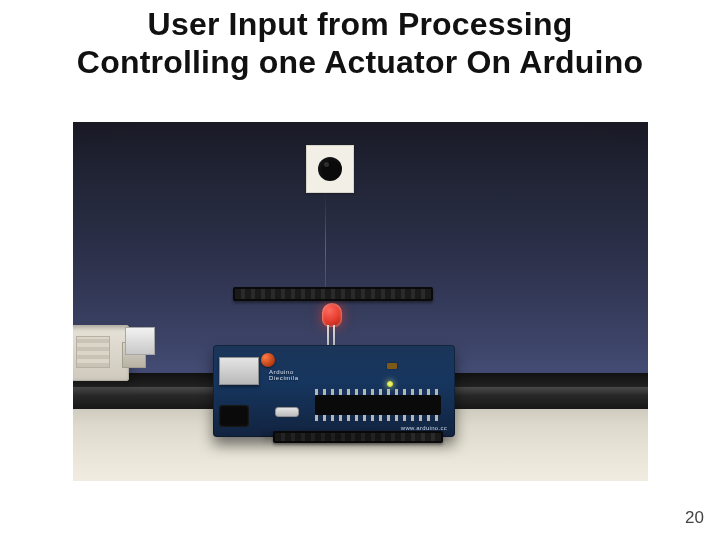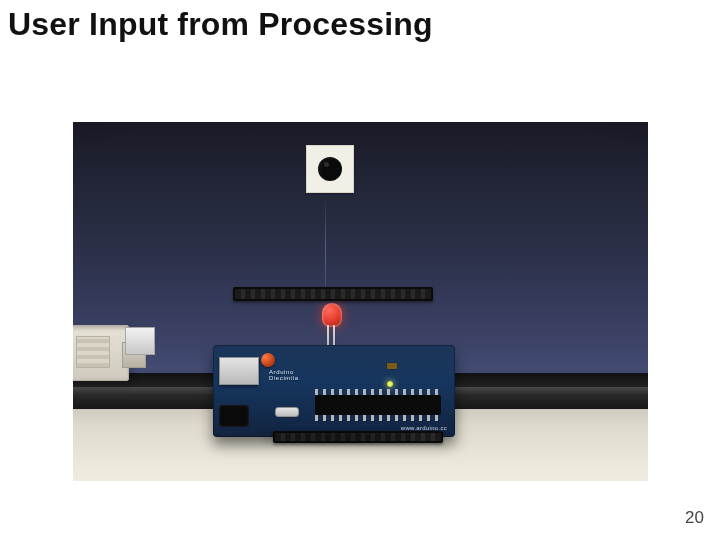--- a/index.html
+++ b/index.html
@@ -1,18 +1,18 @@
 <!DOCTYPE html>
 <html><head>
 <meta charset="utf-8">
 <style>
   * { margin: 0; padding: 0; box-sizing: border-box; }
   html, body { width: 720px; height: 540px; background: #ffffff; font-family: Arial, Helvetica, sans-serif; overflow: hidden; }
   .slide { position: relative; width: 720px; height: 540px; background: #ffffff; }
-  .title { position: absolute; top: 6px; right: 8px; left: 8px; text-align: left; font-weight: 700; color: #111; font-size: 32px; line-height: 1.18; letter-spacing: 0.2px; }
+  .title { position: absolute; top: 6px; right: 8px; left: 8px; text-align: center; font-weight: 700; color: #111; font-size: 32px; line-height: 1.18; letter-spacing: 0.2px; }
   .photo-wrap { position: absolute; left: 73px; top: 122px; width: 575px; height: 359px; background: #000; }
   .photo { position: relative; width: 100%; height: 100%; overflow: hidden; }
   .sky { position: absolute; inset: 0; background: linear-gradient(180deg, #1a1a26 0%, #1f2232 12%, #262a3e 25%, #2b2f48 35%, #343a59 50%, #3d4468 62%, #47507a 73%, #555f8f 85%, #5f6a9c 95%, #6a76ac 100%); }
   .vignette { position: absolute; inset: 0; background: radial-gradient(ellipse 120% 90% at 50% 45%, rgba(0,0,0,0) 55%, rgba(0,0,0,0.25) 100%); }
   .white-box { position: absolute; left: 233px; top: 23px; width: 48px; height: 48px; background: #f1efe6; border: 1px solid #d9d6c9; box-shadow: 0 1px 2px rgba(0,0,0,0.25); }
   .black-circle { position: absolute; left: 50%; top: 50%; width: 24px; height: 24px; transform: translate(-50%,-50%); border-radius: 50%; background: #0a0a0a; box-shadow: inset 2px 2px 4px rgba(255,255,255,0.06); }
   .black-circle::after { content: ""; position: absolute; left: 6px; top: 5px; width: 5px; height: 5px; border-radius: 50%; background: rgba(255,255,255,0.15); }
   .thin-line { position: absolute; left: 252px; top: 71px; width: 1px; height: 112px; background: linear-gradient(180deg, rgba(120,150,200,0.0), rgba(120,150,200,0.5), rgba(120,150,200,0.1)); }
   .table-surface { position: absolute; left: 0; bottom: 0; width: 100%; height: 72px; background: linear-gradient(180deg, #cfcbbf 0%, #dedacd 25%, #eae6d9 70%, #f0ece1 100%); }
   .table-shadow { position: absolute; left: 0; bottom: 46px; width: 100%; height: 44px; background: linear-gradient(180deg, rgba(0,0,0,0.0), rgba(0,0,0,0.35)); }
@@ -48,20 +48,21 @@
   .led-leg.l2 { left: 13px; height: 40px; }
   .page-num { position: absolute; right: 16px; bottom: 12px; font-size: 17px; color: #444; }
 </style>
 </head>
 <body>
 
 <div class="slide">
 
   <div class="title">
     <div>User Input from Processing</div>
+    <div>Controlling one Actuator On Arduino</div>
   </div>
 
   <div class="photo-wrap">
     <div class="photo">
       <div class="sky"></div>
       <div class="vignette"></div>
 
       <div class="white-box">
         <div class="black-circle"></div>
       </div>

